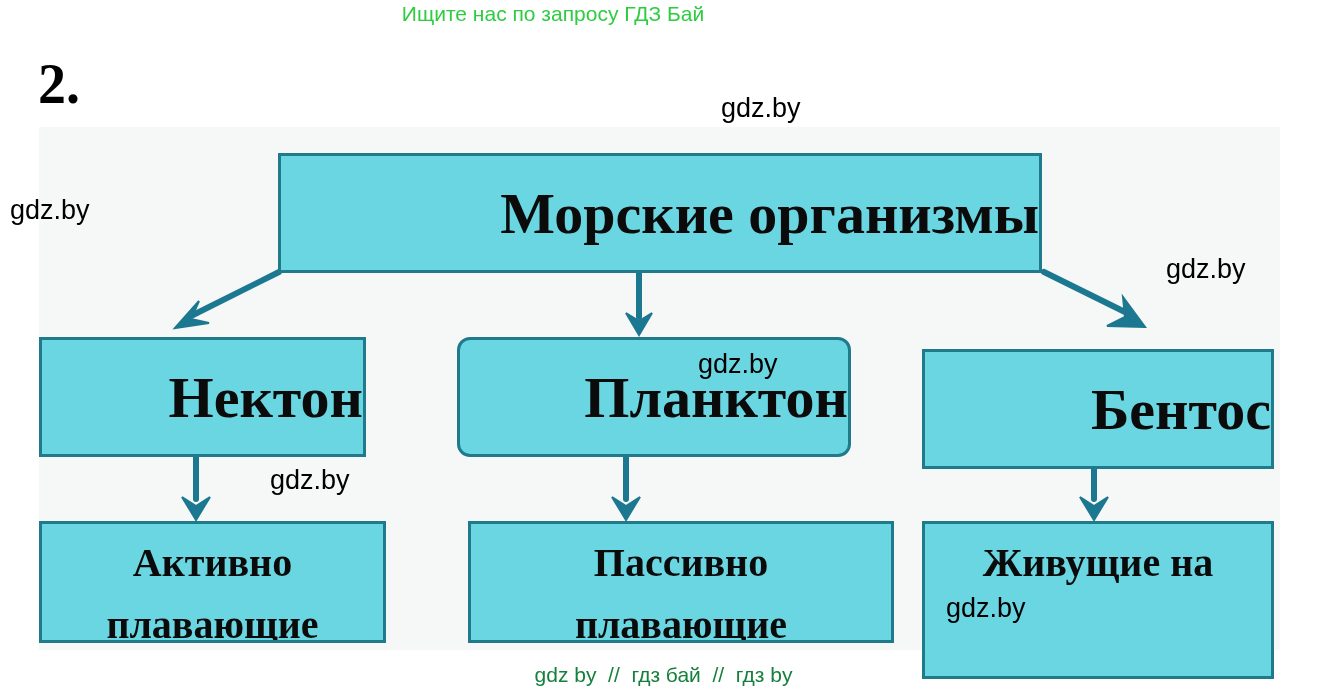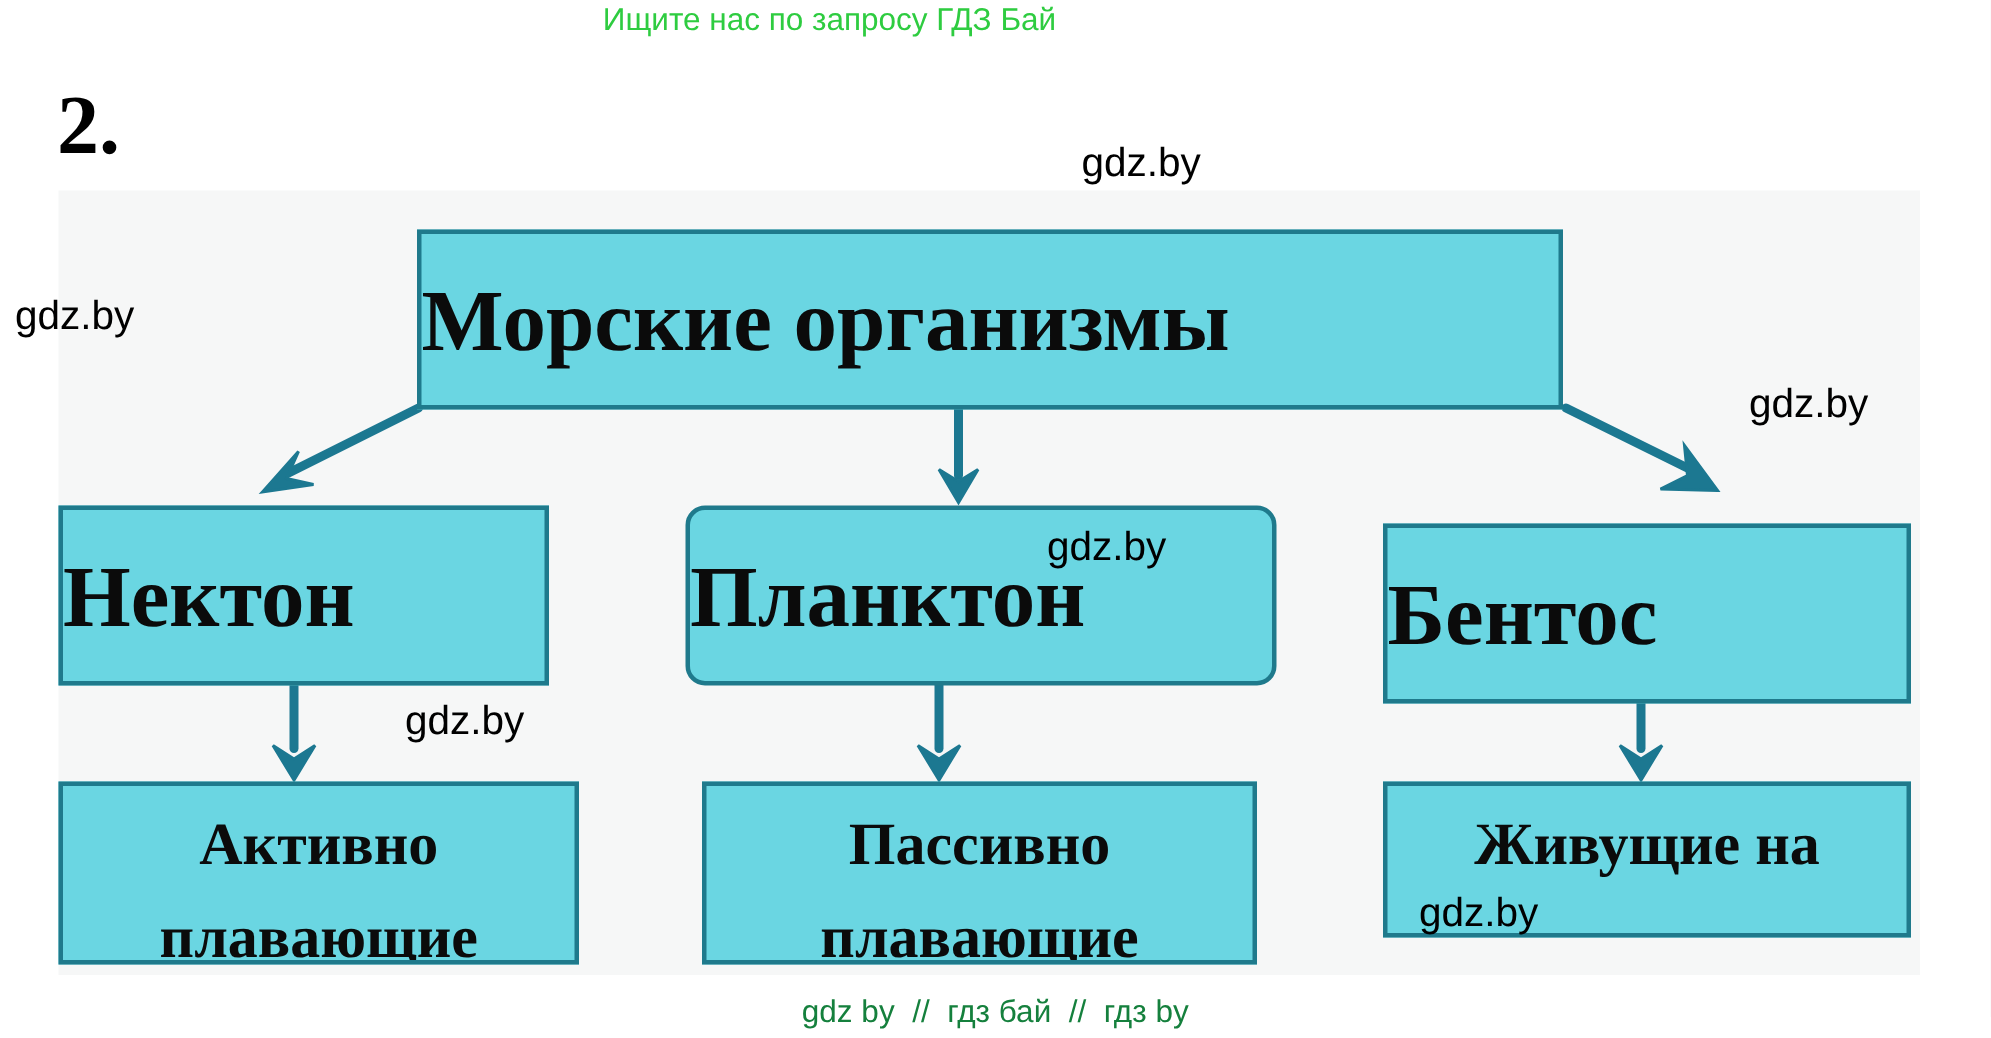--- a/index.html
+++ b/index.html
@@ -19,21 +19,21 @@
       color: #000; line-height: 64px;
     }
     .diagram {
       position: absolute; left: 39px; top: 127px; width: 1241px; height: 523px;
       background: #f6f7f7;
     }
     .diagram svg { position: absolute; left: 0; top: 0; }
     .node {
       position: absolute; box-sizing: border-box;
       border: 3px solid #1f7a8c; background: #6ad6e2;
-      display: flex; align-items: center; justify-content: flex-start; text-align: center;
+      display: flex; align-items: center; justify-content: flex-end; text-align: center;
       font-family: "Liberation Serif", serif; font-weight: bold; color: #0b0b0b;
     }
     .node.root { font-size: 58px; }
     .node.level2 { font-size: 58px; }
     .node.level3 { font-size: 40px; line-height: 62px; flex-direction: column; overflow: hidden; justify-content: flex-start; padding-top: 8px; }
     .wm {
       position: absolute; font-family: "Liberation Sans", sans-serif;
       font-size: 27px; color: #000; line-height: 30px; white-space: nowrap;
     }
     .footer {
@@ -84,25 +84,25 @@
     <span>Планктон</span>
   </div>
   <div class="node level2" style="left:883px; top:210px; width:352px; height:120px;margin-top:12px;">
     <span>Бентос</span>
   </div>
 
   <div class="node level3" style="left:0px; top:394px; width:347px; height:122px;">
     <span>Активно</span>
     <span>плавающие</span>
   </div>
-  <div class="node level3" style="left:429px; top:394px; width:370px; height:122px;">
+  <div class="node level3" style="left:429px; top:394px; width:426px; height:122px;">
     <span>Пассивно</span>
     <span>плавающие</span>
   </div>
-  <div class="node level3" style="left:883px; top:394px; width:352px; height:104px;">
+  <div class="node level3" style="left:883px; top:394px; width:352px; height:158px;">
     <span>Живущие на</span>
   </div>
 </div>
 
 <div class="wm" style="left:721px; top:93px;">gdz.by</div>
 <div class="wm" style="left:10px; top:195px;">gdz.by</div>
 <div class="wm" style="left:1166px; top:254px;">gdz.by</div>
 <div class="wm" style="left:698px; top:349px;">gdz.by</div>
 <div class="wm" style="left:270px; top:465px;">gdz.by</div>
 <div class="wm" style="left:946px; top:593px;">gdz.by</div>

